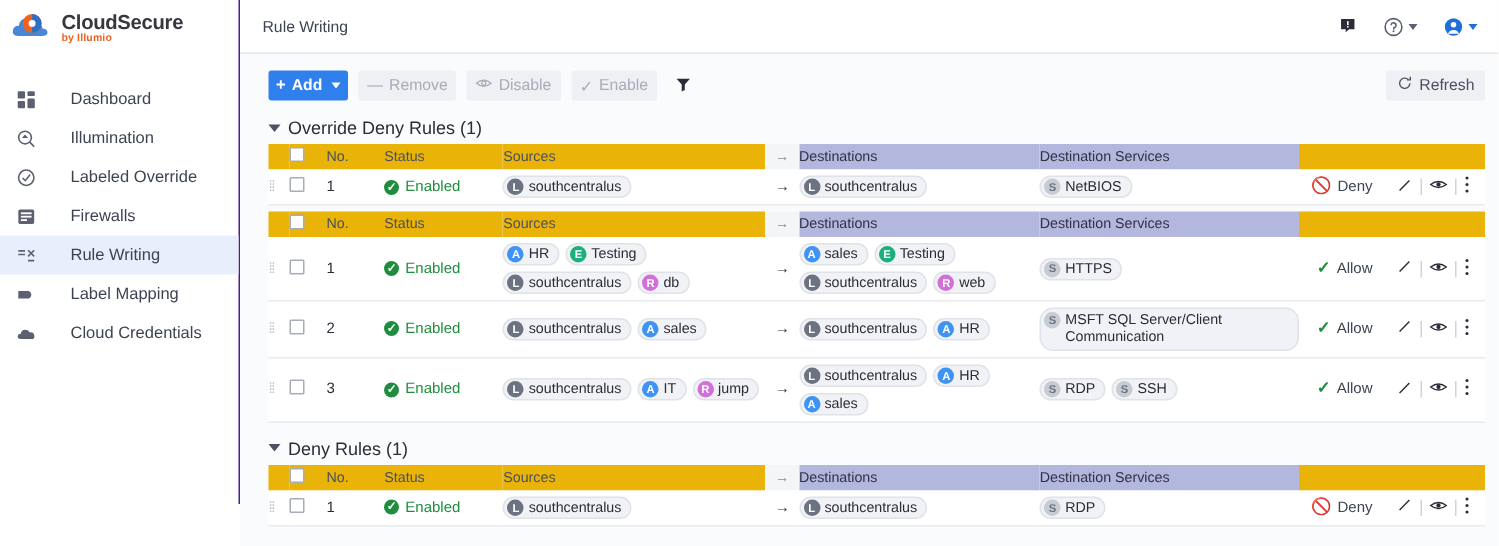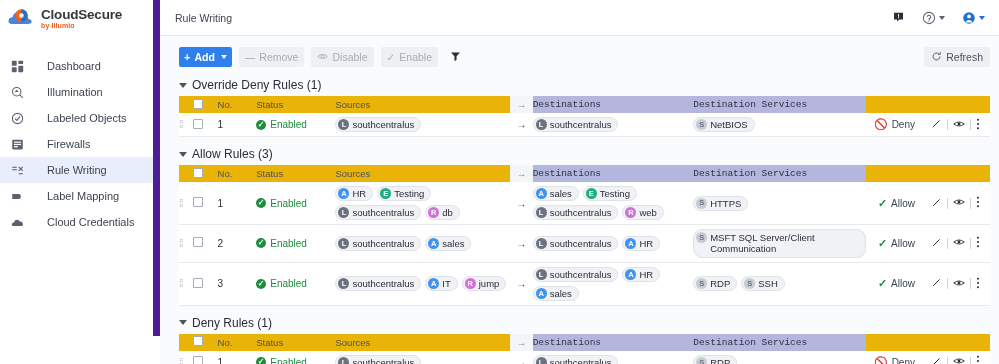--- a/index.html
+++ b/index.html
@@ -9,21 +9,21 @@
     background: #ffffff;
     overflow: hidden;
     color: #2c2c38;
   }
   .app { display: flex; width: 999px; height: 364px; }
 
   
   .sidebar {
     width: 160px; height: 336px;
     background: #ffffff;
-    border-right: 7px solid #4c1d95;
+    border-right: 1px solid #4c1d95;
     flex: 0 0 160px;
   }
   .brand {
     height: 36px; display: flex; align-items: center;
     padding-left: 8px; gap: 7px;
   }
   .brand-logo { width: 26px; height: 22px; position: relative; flex: 0 0 26px; }
   .brand-text { line-height: 1; padding-top: 1px; }
   .brand-title {
     font-size: 13.5px; font-weight: bold; color: #37373f;
@@ -114,21 +114,21 @@
     width: 0; height: 0; border-left: 4px solid transparent;
     border-right: 4px solid transparent; border-top: 5px solid #4a5160;
   }
 
   table.rules { width: 100%; border-collapse: collapse; table-layout: fixed; }
   table.rules th {
     font-size: 9.5px; font-weight: normal; color: #4a5160;
     text-align: left; height: 17px; padding: 0; vertical-align: middle;
     background: #eab308;
   }
-  table.rules th.dest-hdr, table.rules th.dsvc-hdr { background: #b3b7dd; color: #2f3245; font-family: Liberation Mono, monospace; }
+  table.rules th.dest-hdr, table.rules th.dsvc-hdr { background: #b3b7dd; color: #2f3245; }
   table.rules th.arrow-hdr { background: #f4f5f7; }
   table.rules td {
     font-size: 10px; color: #2c2c38; padding: 4px 0;
     vertical-align: middle; border-bottom: 1px solid #e8eaee;
     background: #fff;
   }
   .c-grip  { width: 14px; }
   .c-check { width: 24px; }
   .c-no    { width: 38px; }
   .c-status{ width: 78px; margin-left: 40px; }
@@ -240,21 +240,21 @@
         <span class="nav-label">Illumination</span>
       </div>
 
       <div class="nav-item">
         <span class="nav-icon">
           <svg width="13" height="13" viewBox="0 0 16 16" fill="none" stroke="currentColor" stroke-width="1.3">
             <circle cx="8" cy="8" r="6.3"></circle>
               <path d="M5 8.2 L7.2 10.4 L11.2 5.4"></path>
           </svg>
         </span>
-        <span class="nav-label">Labeled Objects</span>
+        <span class="nav-label">Labeled Override</span>
       </div>
 
       <div class="nav-item">
         <span class="nav-icon">
           <svg width="13" height="13" viewBox="0 0 16 16" fill="currentColor">
             <rect x="1.5" y="2" width="13" height="12" rx="1.4"></rect>
             <rect x="3.6" y="4.4" width="8.8" height="1.5" fill="#fff"></rect>
             <rect x="3.6" y="7.2" width="8.8" height="1.5" fill="#fff"></rect>
             <rect x="3.6" y="10" width="5" height="1.5" fill="#fff"></rect>
           </svg>
@@ -449,24 +449,20 @@
                             </svg></span>
                         </span>
                       </div>
                     </td>
                   </tr>
                 </tbody>
               </table>
               <div class="section-gap"></div>
             </div>
             <div>
-              <div class="section-title">
-                <span class="chev"></span>
-                <span>Allow Rules (3)</span>
-              </div>
               <table class="rules">
                 <thead>
                   <tr>
                     <th class="c-grip"></th>
                     <th class="c-check"><span class="cbox"></span></th>
                     <th class="c-no">No.</th>
                     <th class="c-status">Status</th>
                     <th class="c-src">Sources</th>
                     <th class="c-arrow arrow-hdr" style="text-align:center;color:#8a91a0;">→</th>
                     <th class="c-dst dest-hdr pad-l">Destinations</th>

